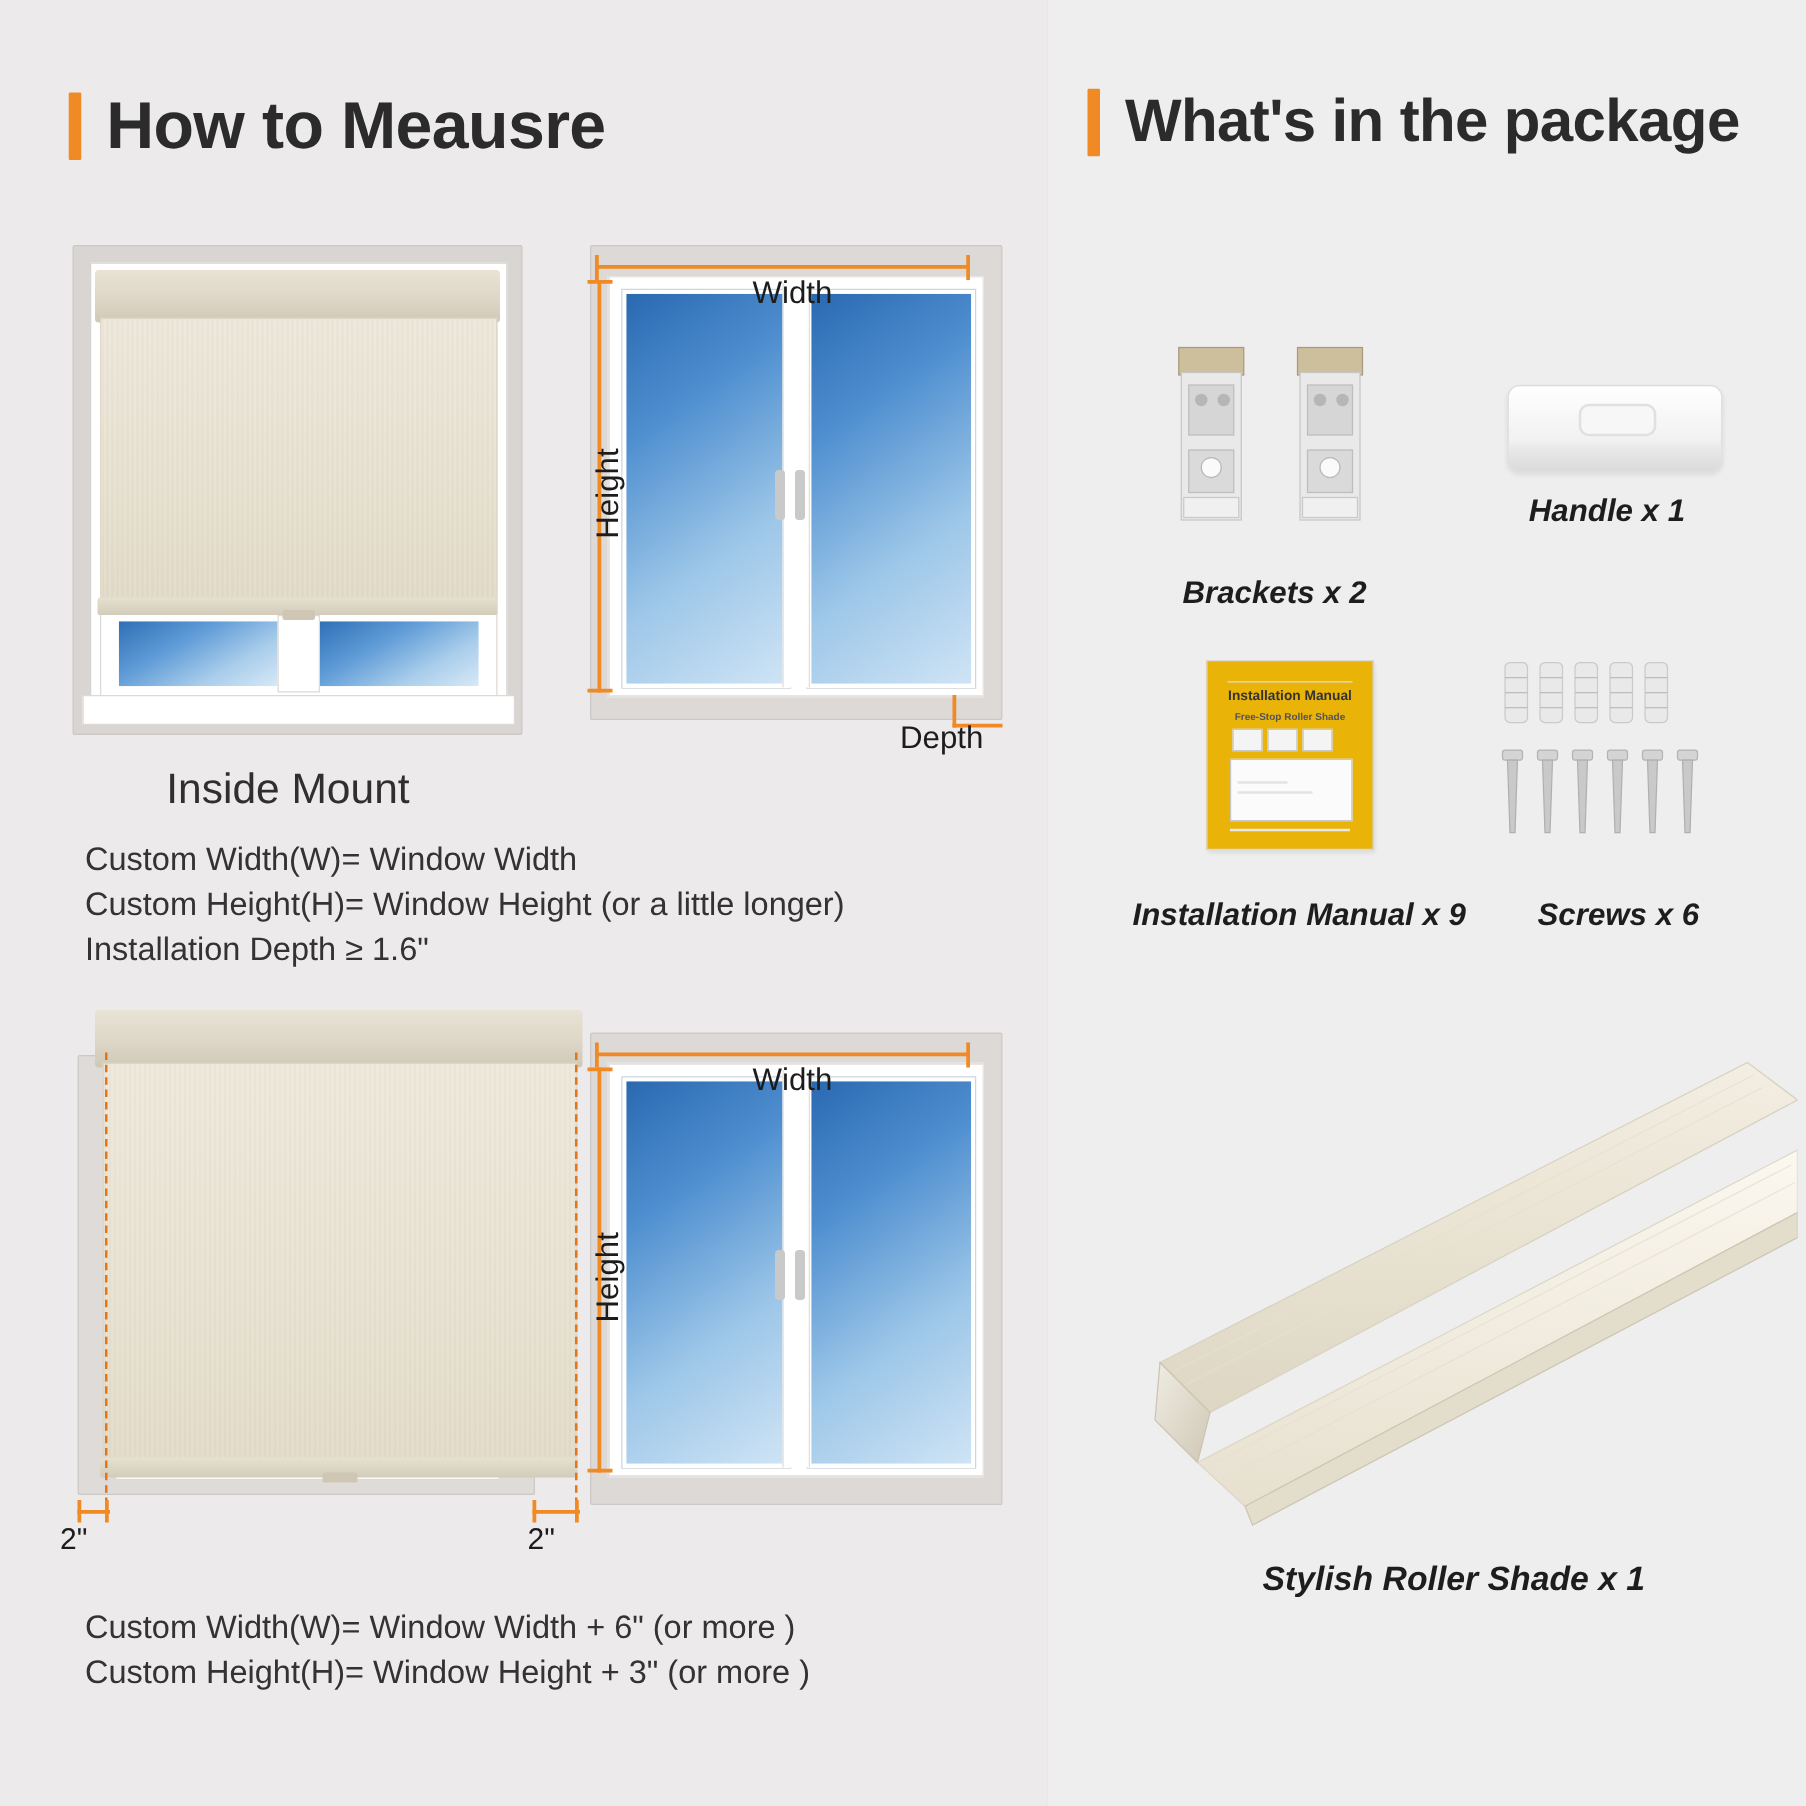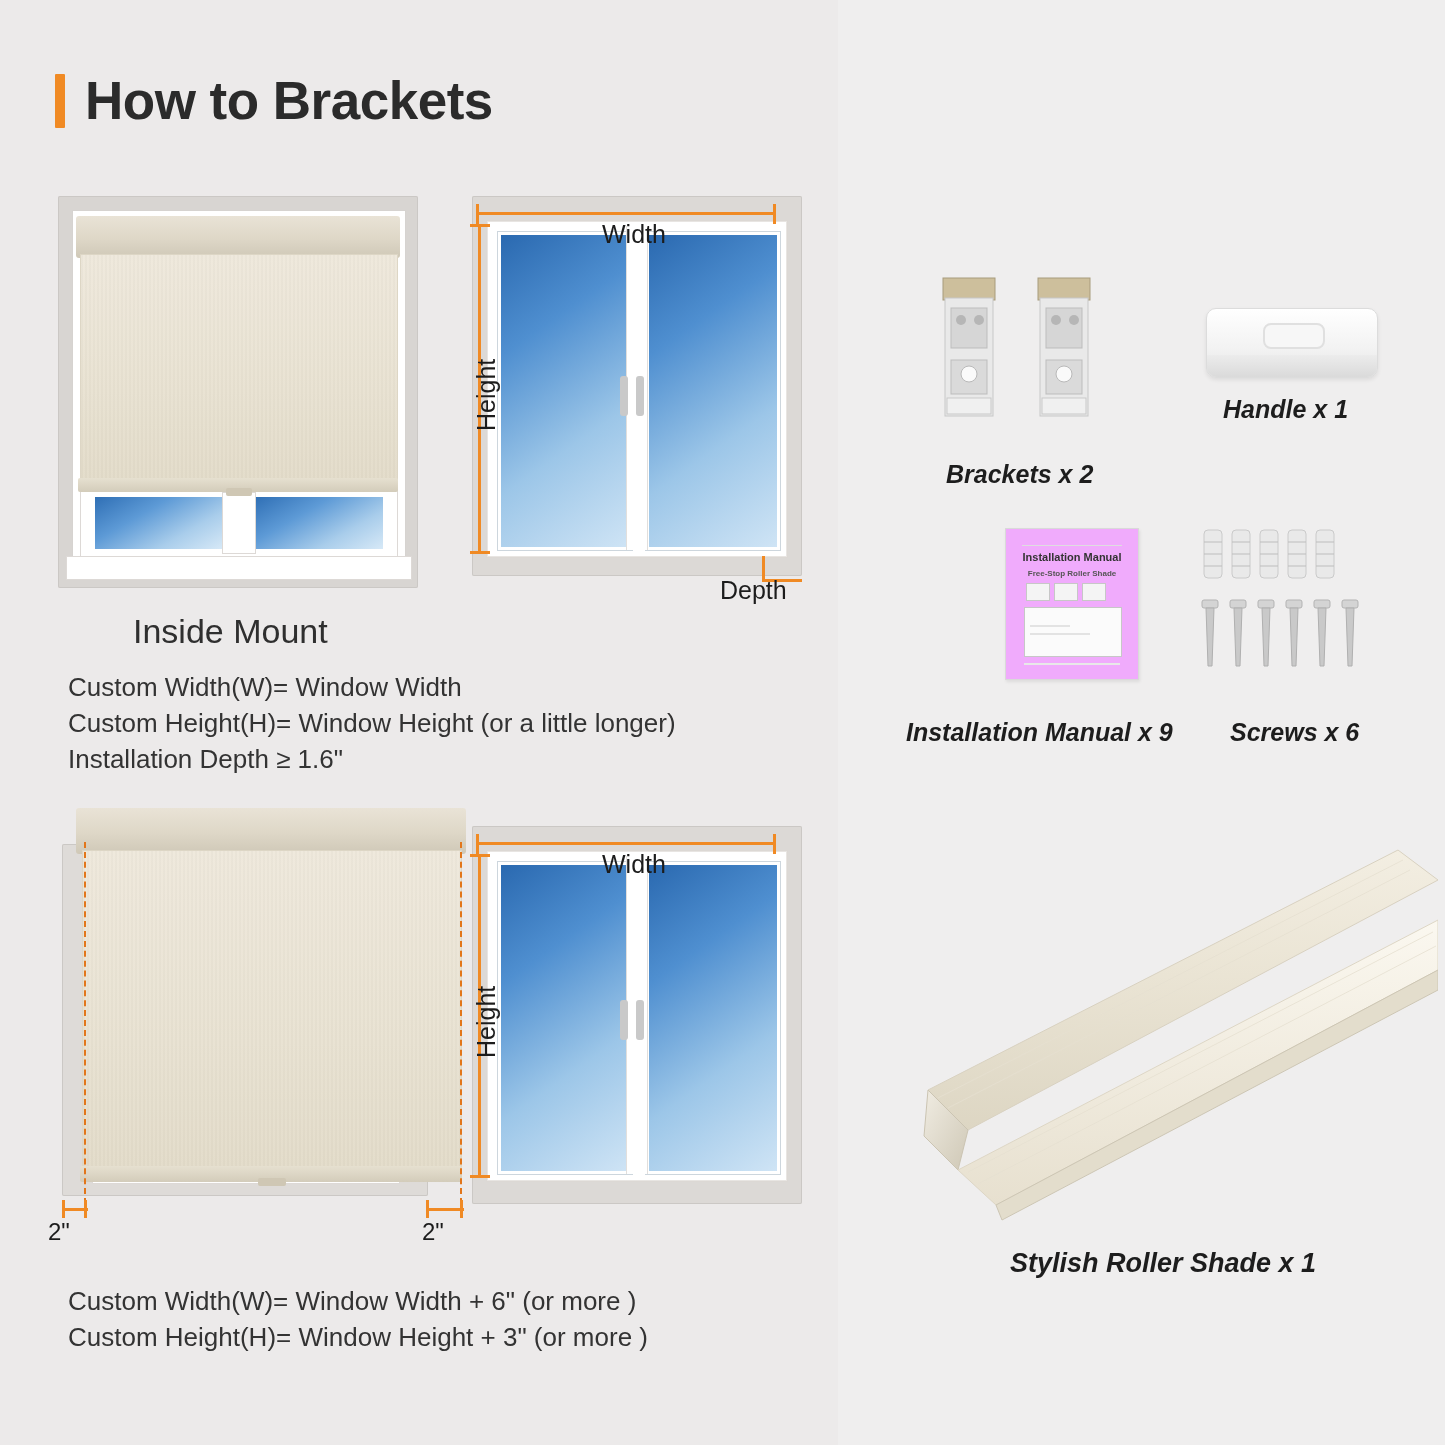--- a/index.html
+++ b/index.html
@@ -108,23 +108,22 @@
   .mlabel{
     position:absolute;font-size:25px;color:#1c1c1c;font-weight:500;white-space:nowrap;
   }
   .mlabel.vert{
     transform:rotate(-90deg);transform-origin:left top;
   }
   .dash-v{
     position:absolute;border-left:2px dashed #e2761b;
   }
   .manual{
-    position:absolute;background:#f0abfc;border:1px solid #d9d9d9;
+    position:absolute;background:#eab308;border:1px solid #d9d9d9;
     box-shadow:1px 2px 3px rgba(0,0,0,0.08);
-    margin-left:40px;
   }
   .manual .mtitle{
     position:absolute;left:50%;transform:translateX(-50%);
     font-size:11px;font-weight:bold;color:#333;white-space:nowrap;
   }
   .manual .msub{
     position:absolute;left:50%;transform:translateX(-50%);
     font-size:8px;color:#555;white-space:nowrap;font-weight:bold;
   }
   .mline{position:absolute;background:#cfcfcf;height:2px;}
@@ -144,21 +143,21 @@
 </style>
 </head>
 <body>
 
 <div class="page">
 
   <div class="panel-left">
 
     <div class="heading" style="left:55px;top:70px;">
       <div class="bar"></div>
-      <div class="htxt">How to Brackets</div>
+      <div class="htxt">How to Meausre</div>
     </div>
 
     <div class="scene" style="left:58px;top:196px;width:360px;height:392px;">
       <div class="wallframe" style="left:0;top:0;width:360px;height:392px;"></div>
       <div class="recess" style="left:14px;top:14px;width:332px;height:364px;"></div>
 
       <div class="sash" style="left:22px;top:24px;width:316px;height:344px;"></div>
 
       <div class="glass" style="left:36px;top:300px;width:128px;height:52px;"></div>
       <div class="glass" style="left:196px;top:300px;width:128px;height:52px;"></div>
@@ -245,20 +244,24 @@
     </div>
 
     <div class="body-line abs" style="left:68px;top:1286px;">Custom Width(W)= Window Width + 6"  (or more )</div>
     <div class="body-line abs" style="left:68px;top:1322px;">Custom Height(H)= Window Height + 3" (or more )</div>
   </div>
 
   <div class="divider"></div>
 
   <div class="panel-right">
 
+    <div class="heading" style="left:32px;top:70px;">
+      <div class="bar"></div>
+      <div class="htxt" style="font-size:48px;">What's in the package</div>
+    </div>
 
     <div class="abs" style="left:95px;top:268px;width:170px;height:170px;">
       <svg width="170" height="170" viewBox="0 0 170 170">
         <g>
           <rect x="10" y="10" width="52" height="22" fill="#cdbf9c" stroke="#a89b7d"></rect>
           <rect x="12" y="30" width="48" height="118" fill="#e9e9e9" stroke="#c7c7c7"></rect>
           <rect x="18" y="40" width="36" height="40" fill="#d6d6d6" stroke="#bdbdbd"></rect>
           <circle cx="28" cy="52" r="5" fill="#b6b6b6"></circle>
           <circle cx="46" cy="52" r="5" fill="#b6b6b6"></circle>
           <rect x="18" y="92" width="36" height="34" fill="#dadada" stroke="#bdbdbd"></rect>

